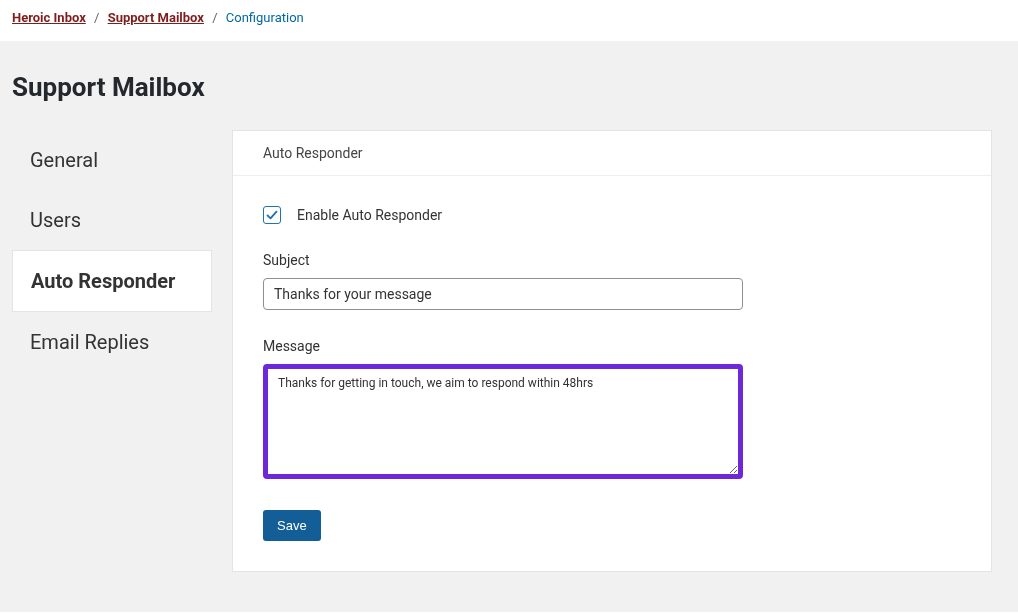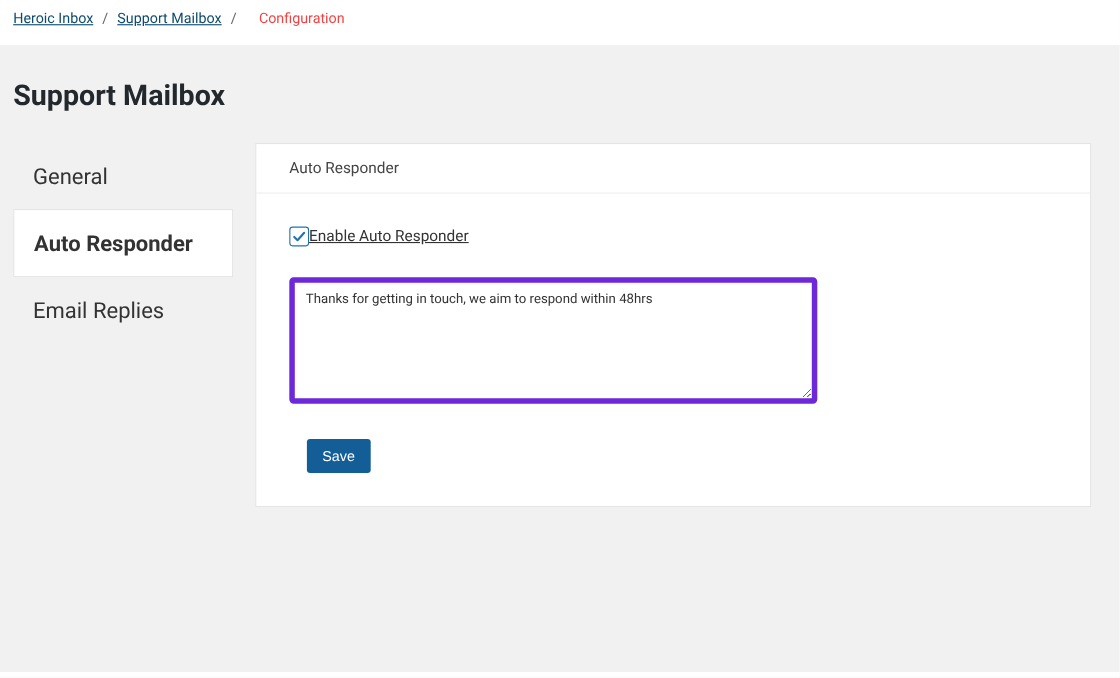--- a/index.html
+++ b/index.html
@@ -13,30 +13,30 @@
       color: #333;
       background: #fff;
     }
     .breadcrumb {
       padding: 10px 12px 16px;
       background: #fff;
       font-size: 13px;
       color: #555;
     }
     .breadcrumb a {
-      color: #0c4a6e;
+      color: #7f1d1d;
       text-decoration: underline;
+      font-weight: bold;
     }
     .breadcrumb .sep {
       margin: 0 5px;
       color: #666;
     }
     .breadcrumb .current {
-      color: #ef4444;
-      margin-left: 12px;
+      color: #0369a1;
     }
     .page-wrap {
       background: #f1f1f1;
       padding: 1px 12px 40px;
       min-height: 570px;
     }
     .page-title {
       font-size: 26px;
       font-weight: 700;
       color: #23282d;
@@ -72,23 +72,22 @@
       border-bottom: 1px solid #eee;
       font-size: 14px;
       color: #444;
     }
     .panel-body {
       padding: 30px 30px 30px 30px;
     }
     .field-row-checkbox {
       display: flex;
       align-items: center;
-      gap: 0;
+      gap: 16px;
       margin-bottom: 28px;
-      text-decoration: underline;
     }
     .checkbox {
       width: 18px;
       height: 18px;
       border: 1.5px solid #2271b1;
       border-radius: 3px;
       display: flex;
       align-items: center;
       justify-content: center;
       color: #2271b1;
@@ -135,41 +134,43 @@
       resize: both;
     }
     .save-button {
       background: #135e96;
       color: #fff;
       border: none;
       padding: 8px 14px;
       border-radius: 3px;
       font-size: 13px;
       cursor: pointer;
-      margin-left: 16px;
     }
   </style>
 </head>
 <body>
 
 <div class="breadcrumb">
   <a href="#">Heroic Inbox</a>
   <span class="sep">/</span>
   <a href="#">Support Mailbox</a>
   <span class="sep">/</span>
   <span class="current">Configuration</span>
 </div>
 
 <div class="page-wrap">
   <h1 class="page-title">Support Mailbox</h1>
 
   <div class="layout">
     <div class="sidebar">
       <div class="sidebar-item">
         <span>General</span>
+      </div>
+      <div class="sidebar-item">
+        <span>Users</span>
       </div>
       <div class="sidebar-item active">
         <span>Auto Responder</span>
       </div>
       <div class="sidebar-item">
         <span>Email Replies</span>
       </div>
     </div>
 
     <div class="content">
@@ -178,22 +179,27 @@
 
         <div class="field-row-checkbox">
           <div class="checkbox">
             <svg viewBox="0 0 16 16">
               <path fill="none" stroke="currentColor" stroke-width="2.5" stroke-linecap="round" stroke-linejoin="round" d="M2 8.5 L6 12.5 L14 3.5"></path>
             </svg>
           </div>
           <span class="checkbox-label">Enable Auto Responder</span>
         </div>
 
-
         <div class="field-group">
+          <label class="field-label">Subject</label>
+          <input type="text" class="text-input" value="Thanks for your message" style="">
+        </div>
+
+        <div class="field-group">
+          <label class="field-label">Message</label>
           <textarea class="textarea" style="">Thanks for getting in touch, we aim to respond within 48hrs</textarea>
         </div>
 
         <button class="save-button">Save</button>
 
       </div>
     </div>
   </div>
 </div>
 

